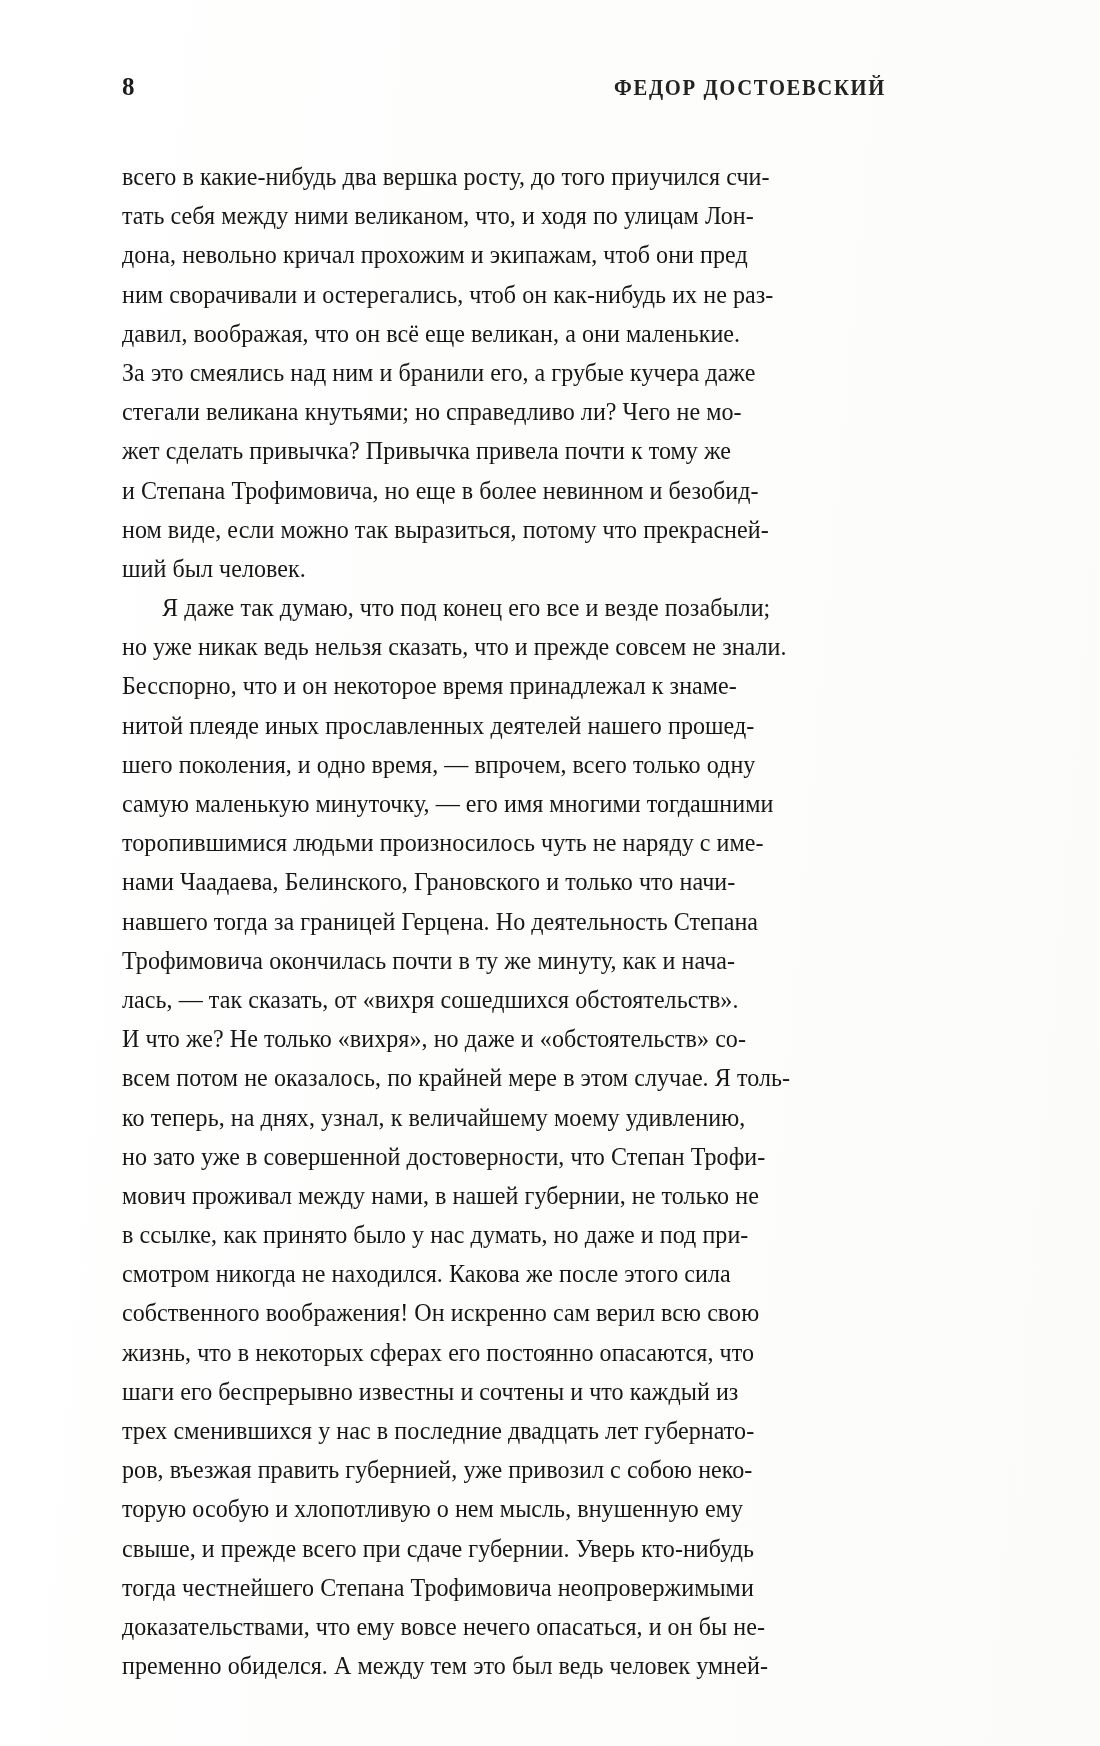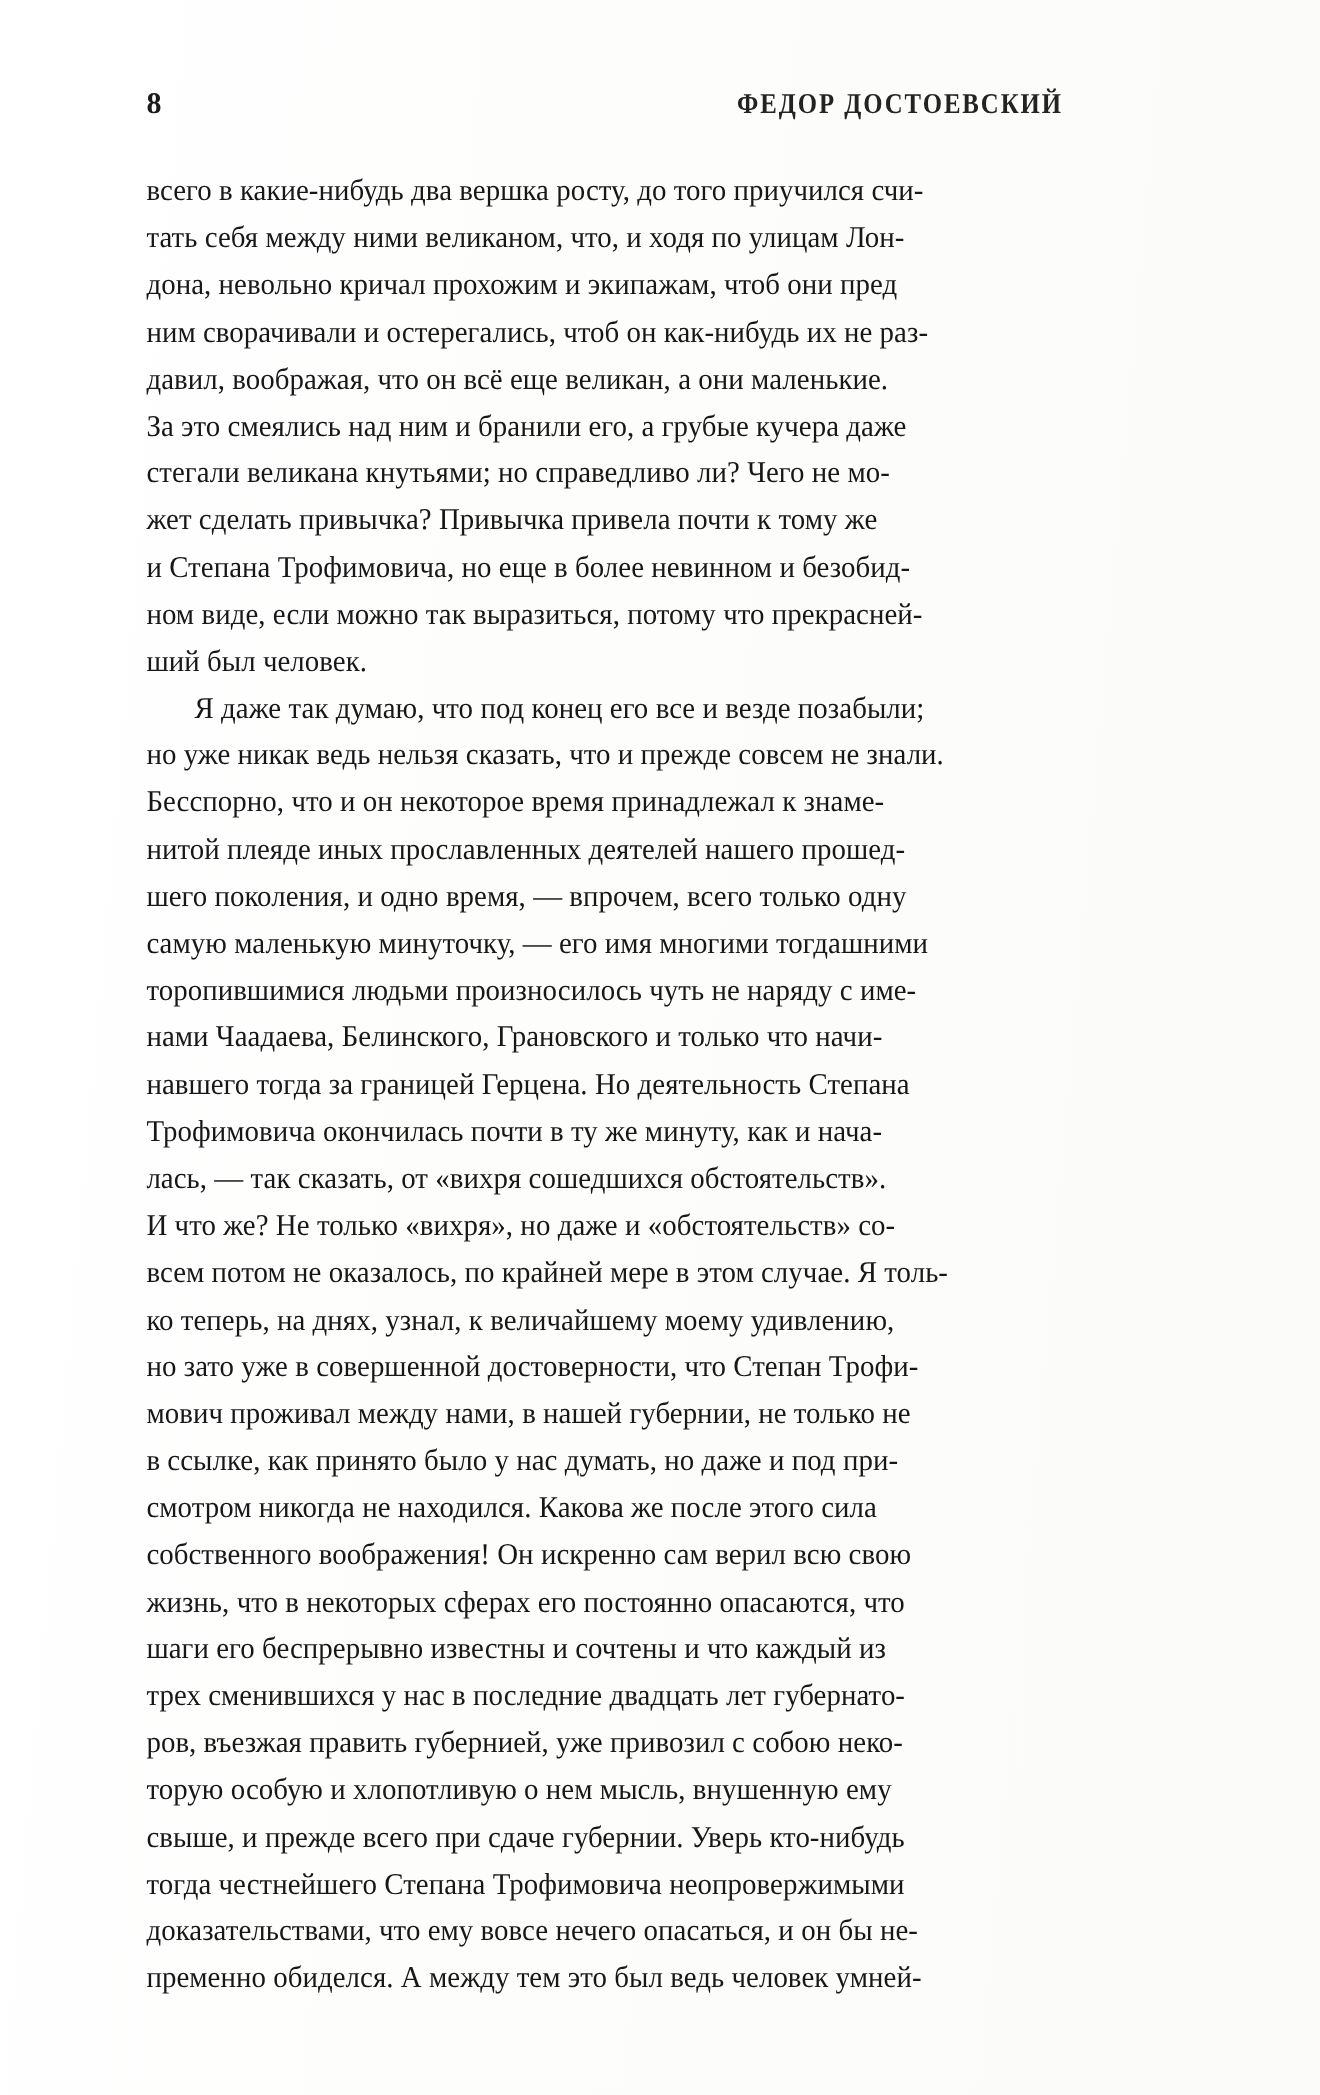--- a/index.html
+++ b/index.html
@@ -65,21 +65,21 @@
     color: #232323;
     transform: scaleX(0.86);
     transform-origin: right baseline;
     white-space: nowrap;
   }
 
   
   .textblock {
     position: absolute;
     left: 122px;
-    top: 140px;
+    top: 157px;
     width: 786px;
   }
 
   .line {
     font-family: "Liberation Serif", "DejaVu Serif", serif;
     font-size: 25.2px;
     line-height: 39.2px;
     height: 39.2px;
     color: #171717;
     white-space: nowrap;

